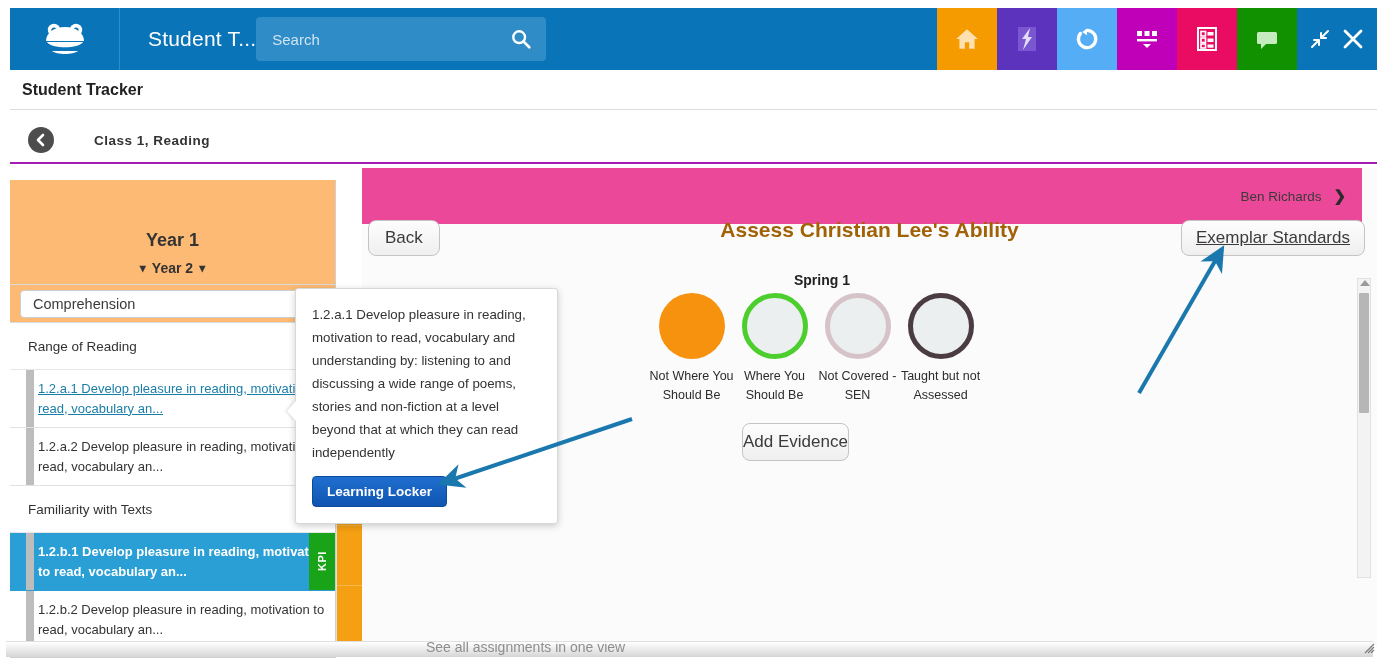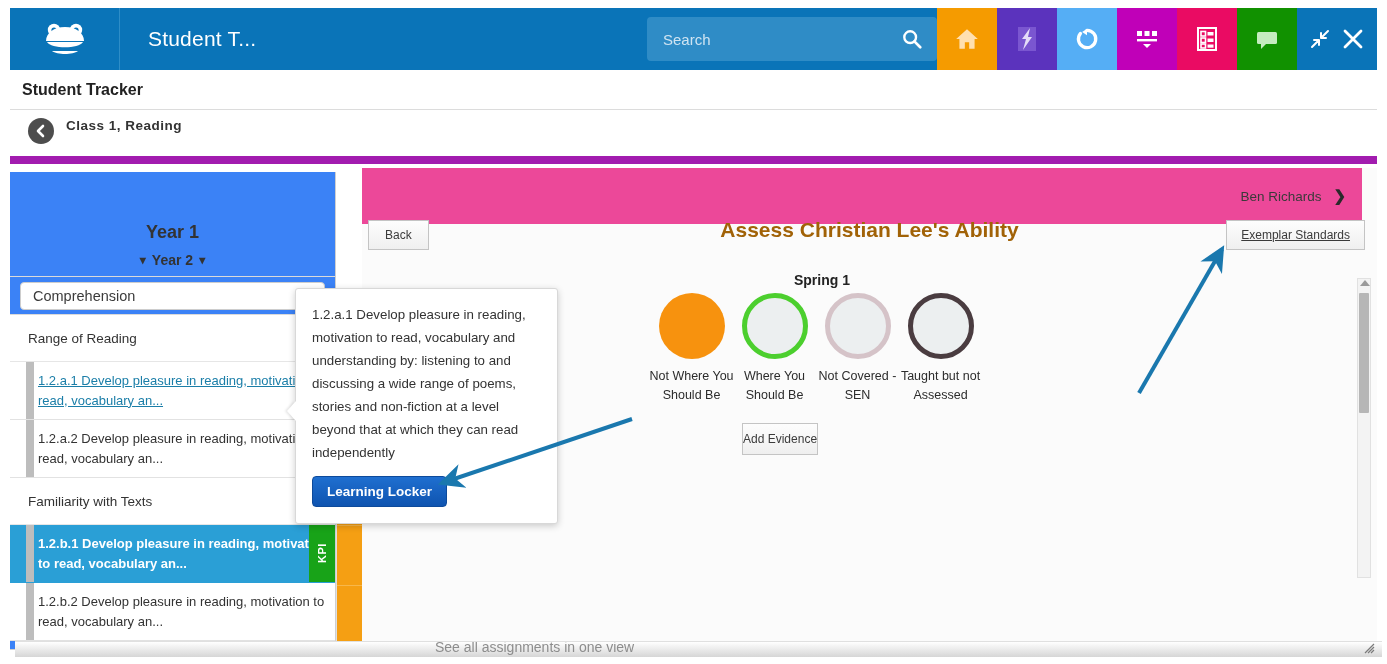--- a/index.html
+++ b/index.html
@@ -28,21 +28,21 @@
     border-right: 1px solid #2e8dc7;
   }
   .frog-logo { width: 46px; height: 32px; display:block; }
   .app-title {
     display: flex; align-items: center;
     color: #ffffff; font-size: 21px; letter-spacing: .2px;
     padding-left: 28px;
     flex: 0 0 auto;
   }
   .search-wrap {
-    flex: 1 1 auto; display: flex; align-items: center; justify-content: flex-end;
+    flex: 1 1 auto; display: flex; align-items: center; justify-content: flex-start;
   }
   .search-box {
     position: relative;
     width: 290px; height: 44px;
     background: #2f8cc6;
     border-radius: 4px;
     display: flex; align-items: center;
   }
   .search-box .ph {
     color: #cfe4f2; font-size: 15px; padding-left: 16px; flex: 1;
@@ -63,37 +63,37 @@
     border-bottom: 1px solid #dcdcdc;
     display: flex; align-items: center;
   }
   .page-header h1 {
     font-size: 16px; font-weight: bold; color: #222; padding-left: 12px;
   }
   .crumb-bar {
     position: absolute; left: 10px; top: 118px;
     width: 1367px; height: 46px;
     background: #ffffff;
-    border-bottom: 8px solid #a21caf;
-    display: flex; align-items: flex-start;
+    border-bottom: 2px solid #a21caf;
+    display: flex; align-items: center; gap: 28px;
   }
   .back-circle {
     margin-left: 18px; width: 26px; height: 26px; border-radius: 50%;
     background: #4d4d4d; display:flex; align-items:center; justify-content:center;
   }
   .crumb-text {
     margin-left: 12px; font-size: 13.5px; font-weight: bold; color: #333;
     letter-spacing: .5px;
   }
 
   
   .left-panel {
-    position: absolute; left: 10px; top: 172px;
+    position: absolute; left: 10px; top: 180px;
     width: 326px; height: 478px;
-    background: #3b82f6;
+    background: #fdba74;
     border-right: 1px solid #cfcfcf;
     border-bottom: 1px solid #cfcfcf;
     overflow: hidden;
   }
   .year-head {
     height: 105px; border-bottom: 1px solid #dadada;
     display: flex; flex-direction: column; align-items: center; justify-content: flex-end;
     padding-bottom: 8px;
   }
   .year-main { font-size: 18px; font-weight: bold; color: #333; }
@@ -203,22 +203,22 @@
     position: absolute; left: 0; top: 0; width: 1000px; height: 56px;
     background: #ec4899;
     display: flex; align-items: center; justify-content: flex-end;
     padding-right: 16px;
   }
   .student-name { font-size: 13.5px; color: #3a3a3a; }
   .student-bar .arw { margin-left: 12px; font-size: 15px; color:#2a2a2a; font-weight:bold; }
 
   .btn {
     background: linear-gradient(to bottom, #fdfdfd, #efefef);
-    border: 1px solid #c4c4c4; border-radius: 0;
-    font-size: 12px; color: #3b3b3b;
+    border: 1px solid #c4c4c4; border-radius: 8px;
+    font-size: 17px; color: #3b3b3b;
     padding: 7px 14px; cursor: pointer;
     font-family: "Liberation Sans", sans-serif;
   }
   .btn-back { position: absolute; left: 6px; top: 52px; padding: 7px 16px; }
   .btn-exemplar { position: absolute; right: 12px; top: 52px; text-decoration: underline; }
   .assess-title {
     position: absolute; left: 0; right: 0; top: 50px;
     text-align: center; font-size: 21px; font-weight: bold; color: #a16207;
   }
   .term-label {
@@ -284,21 +284,21 @@
     border: 1px solid #0d4a9b; border-radius: 4px;
     color: #fff; font-size: 13.5px; font-weight: bold;
     padding: 7px 14px; cursor: pointer;
   }
 
   
   .annot { position: absolute; left:0; top:0; width: 1387px; height: 664px; pointer-events:none; z-index: 60; }
 
   
   .bottom-ghost {
-    position: absolute; left: 15px; top: 641px; width: 1367px; height: 16px;
+    position: absolute; left: 6px; top: 641px; width: 1367px; height: 16px;
     background: linear-gradient(to bottom, #ffffff, #d6d6d6);
     border-top: 1px solid #e0e0e0;
     overflow: hidden;
   }
   .bottom-ghost .txt {
     position: absolute; left: 420px; top: -3px;
     font-size: 14px; color: #8d8d8d;
   }
   .resize-grip { position: absolute; right: 12px; bottom: 10px; }
 </style>

